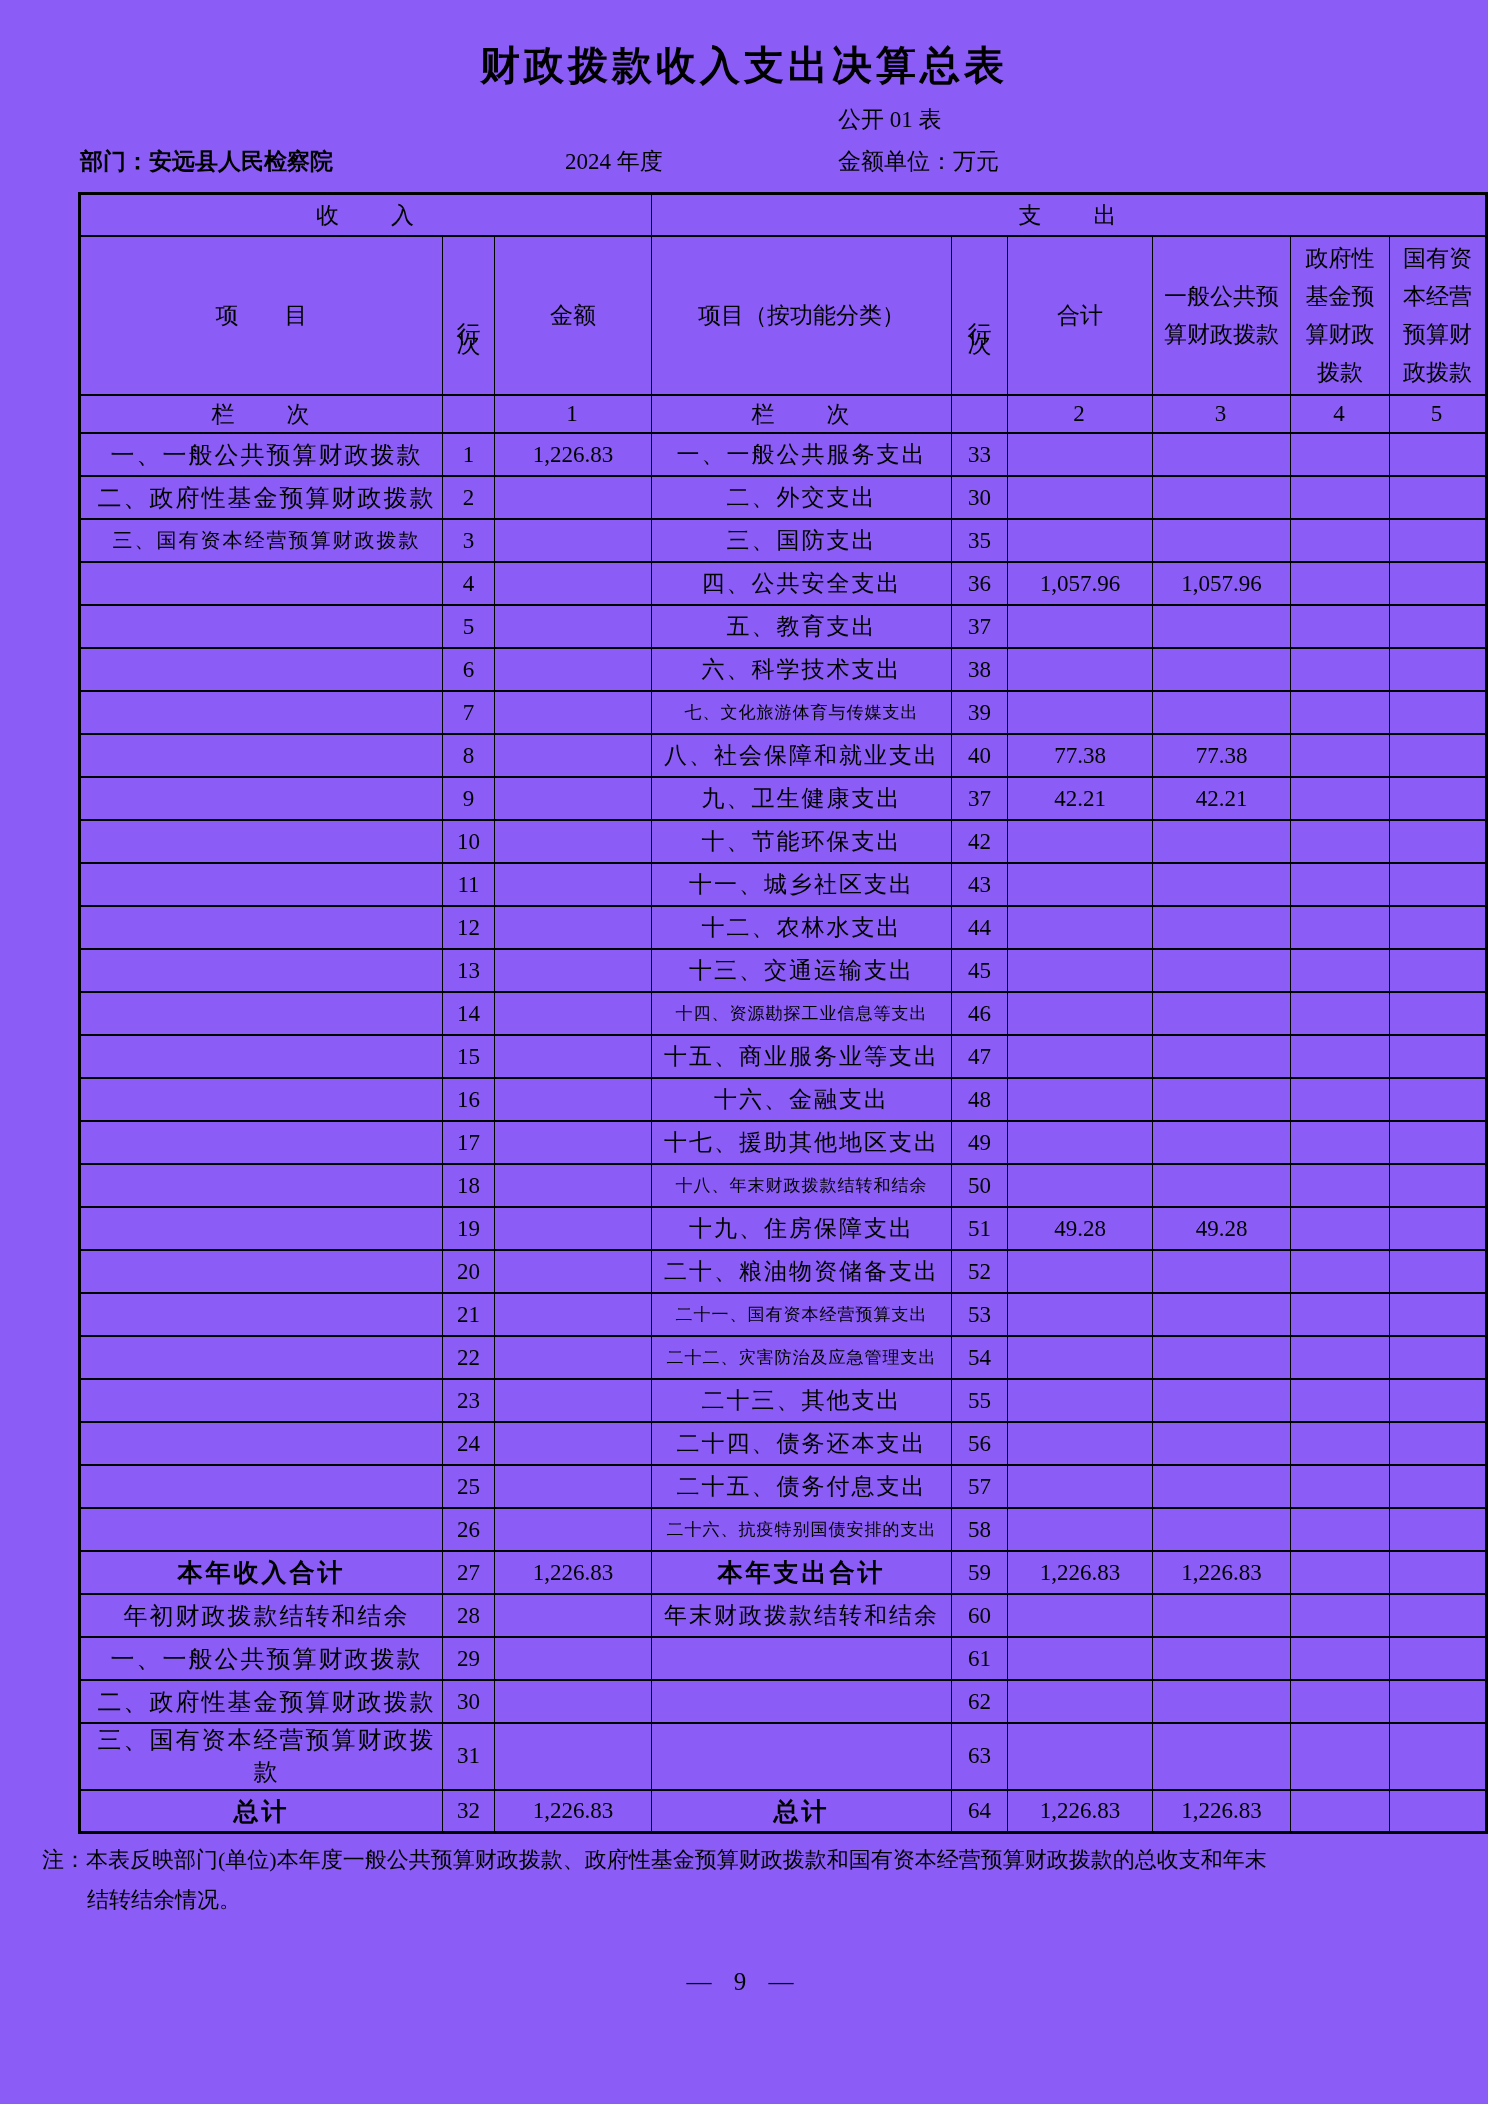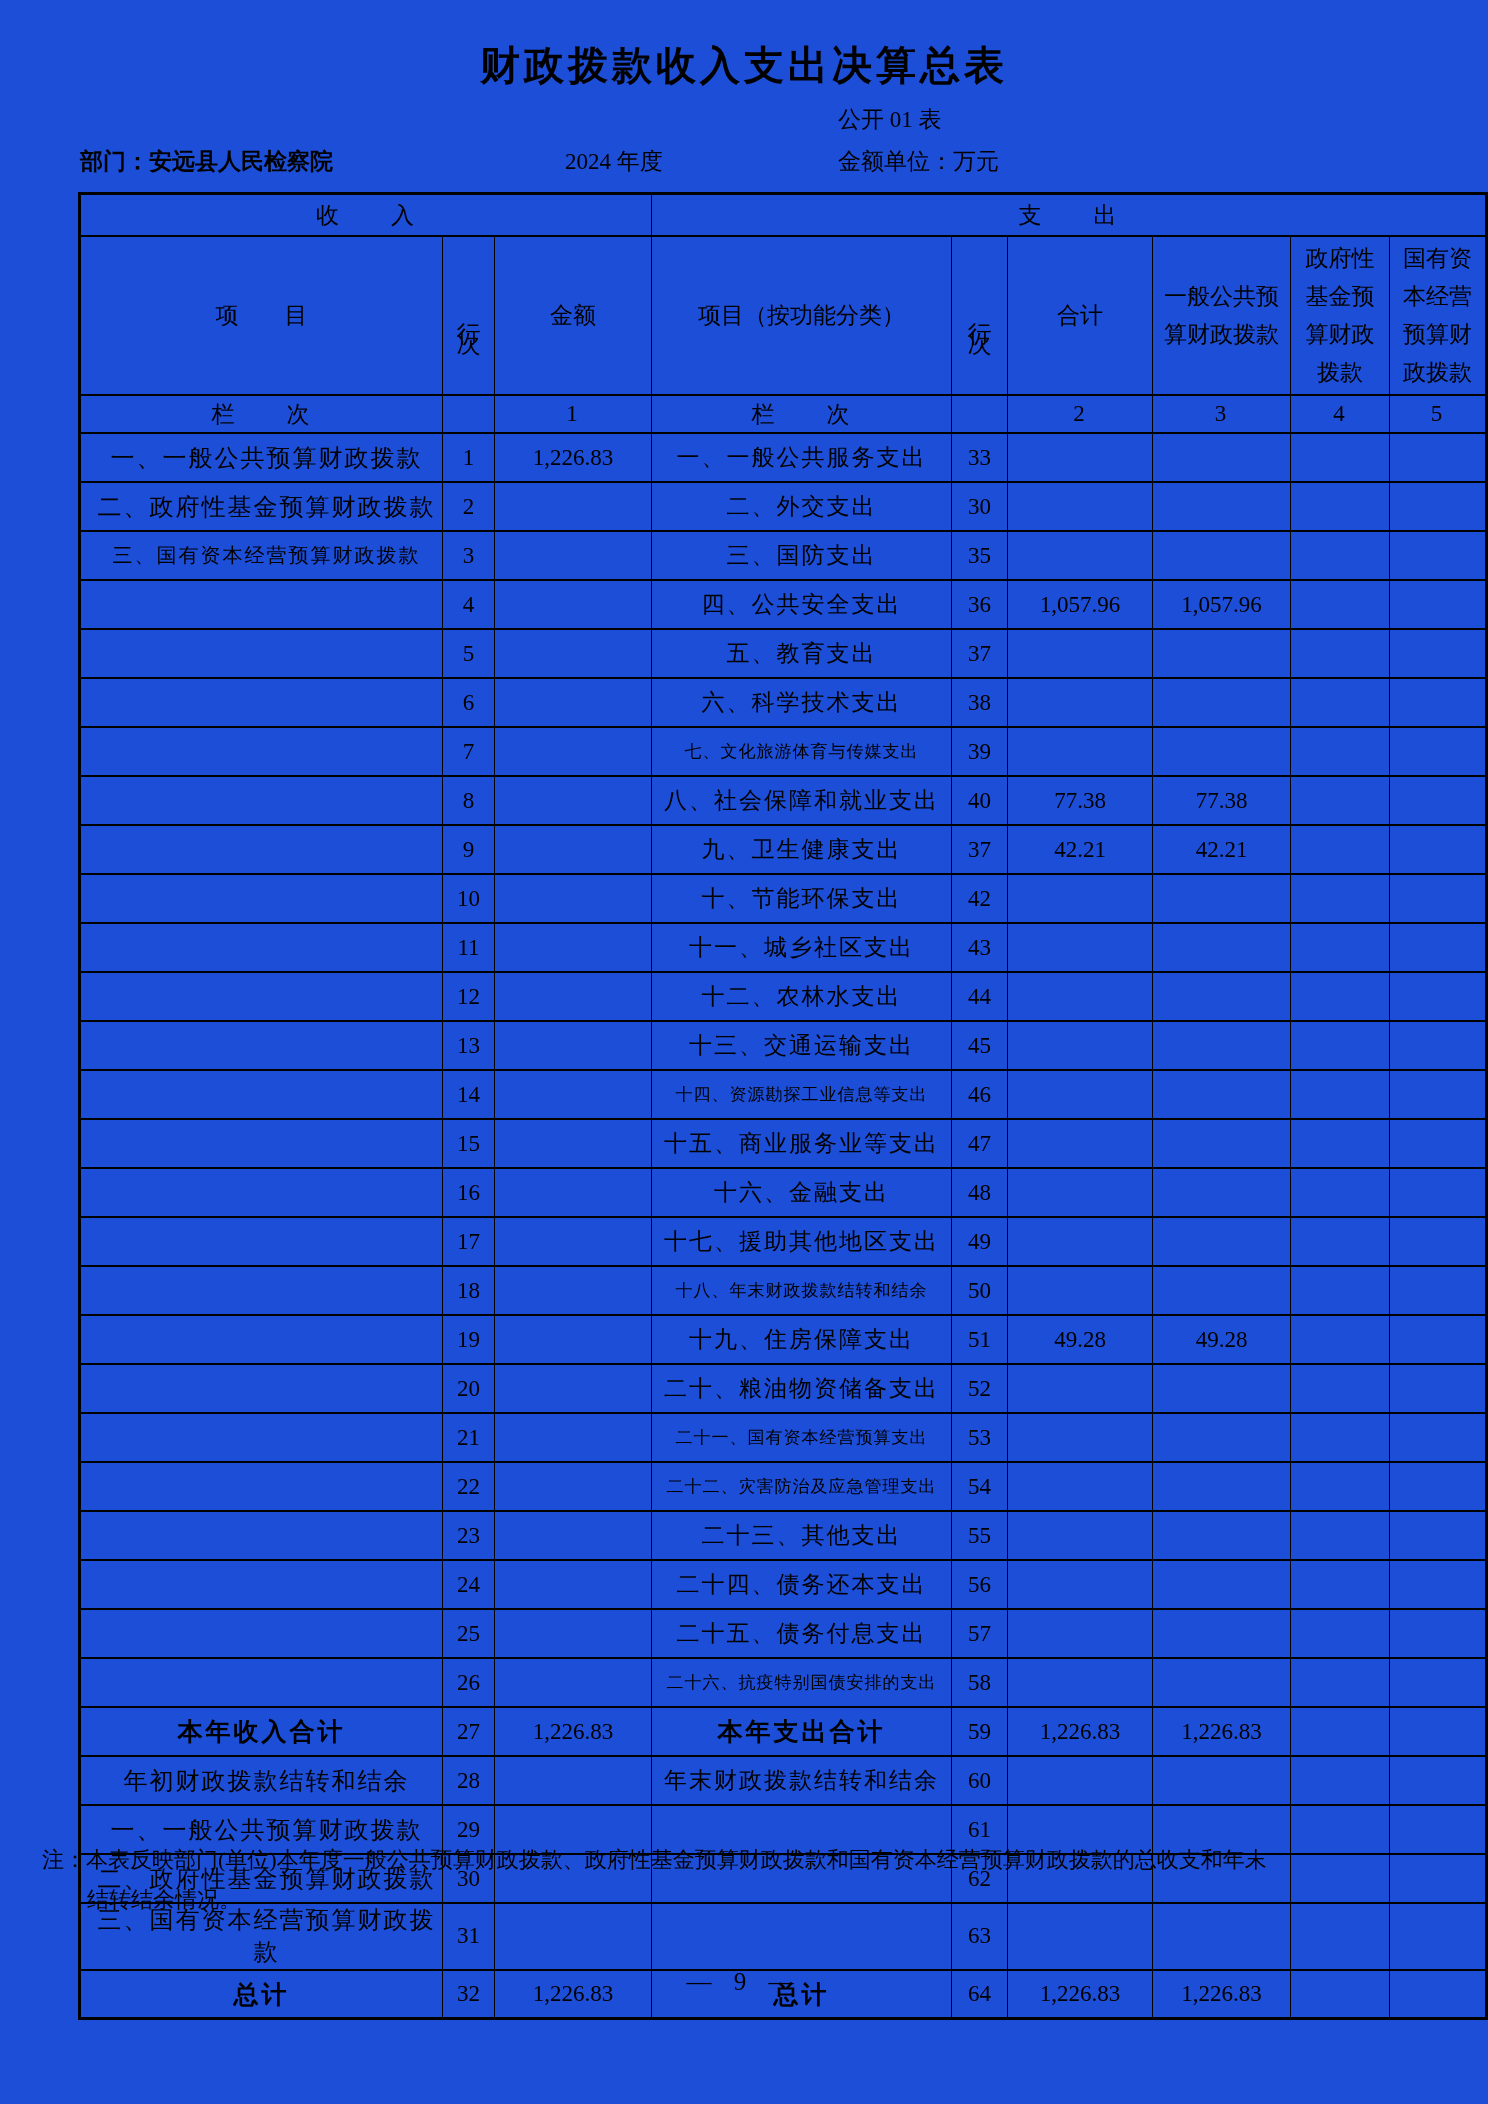--- a/index.html
+++ b/index.html
@@ -1,37 +1,37 @@
 <!DOCTYPE html>
 <html><head>
 <meta charset="utf-8">
 <style>
   html,body{margin:0;padding:0;background:#fff;color:#000;
     font-family:"Liberation Serif","DejaVu Serif",serif;}
-  .page{position:relative;width:1488px;height:2104px;background:#1d4ed8;overflow:hidden;}
+  .page{position:relative;width:1488px;height:2104px;background:#8b5cf6;overflow:hidden;}
   .title{position:absolute;top:38px;left:0;right:0;margin:0;text-align:center;
     font-size:40px;font-weight:bold;letter-spacing:4px;
     font-family:"Liberation Sans","DejaVu Sans",sans-serif;}
   .table-code{position:absolute;top:104px;left:838px;font-size:23px;}
   .m-dept{position:absolute;top:146px;left:80px;font-size:23px;font-weight:bold;}
   .m-year{position:absolute;top:146px;left:517px;font-size:23px;margin-left:48px;}
   .m-unit{position:absolute;top:146px;left:838px;font-size:23px;}
 
   table.fiscal{position:absolute;top:192px;left:35px;width:1407px;
     border-collapse:collapse;table-layout:fixed;border:3px solid #000;margin-left:43px;}
   table.fiscal td{border:1px solid #000;border-top-width:2px;border-bottom-width:2px;
     font-size:23px;white-space:nowrap;overflow:hidden;vertical-align:middle;
     padding:0;text-align:center;}
   .banner-row td{height:40px;font-size:25px;letter-spacing:2px;}
   .head-row td{height:157px;line-height:38px;font-size:24px;}
   .head-row td.padcell{padding:0 6px;white-space:normal;word-break:break-all;}
   .vtext{display:inline-block;writing-mode:vertical-rl;text-orientation:upright;
     letter-spacing:10px;font-size:24px;line-height:1;}
   .lanci-row td{height:36px;font-size:23px;letter-spacing:2px;}
-  tbody tr{height:49px;}
+  tbody tr{height:43px;}
   td.item{text-align:left;letter-spacing:2px;}
   td.item.l{padding-left:10px;font-size:24px;}
   td.item.r{padding-left:0;font-size:23px;}
   td.item.mid{font-size:20px;}
   td.item.small{font-size:17px;letter-spacing:1px;}
   td.item.bold{font-weight:bold;text-align:center;padding-left:0;font-size:25px;
     letter-spacing:3px;font-family:"Liberation Sans","DejaVu Sans",sans-serif;}
   td.item.wrap{white-space:normal;line-height:1.35;}
   td.rownum{text-align:center;}
   td.amount{text-align:right;padding-right:14px;}

